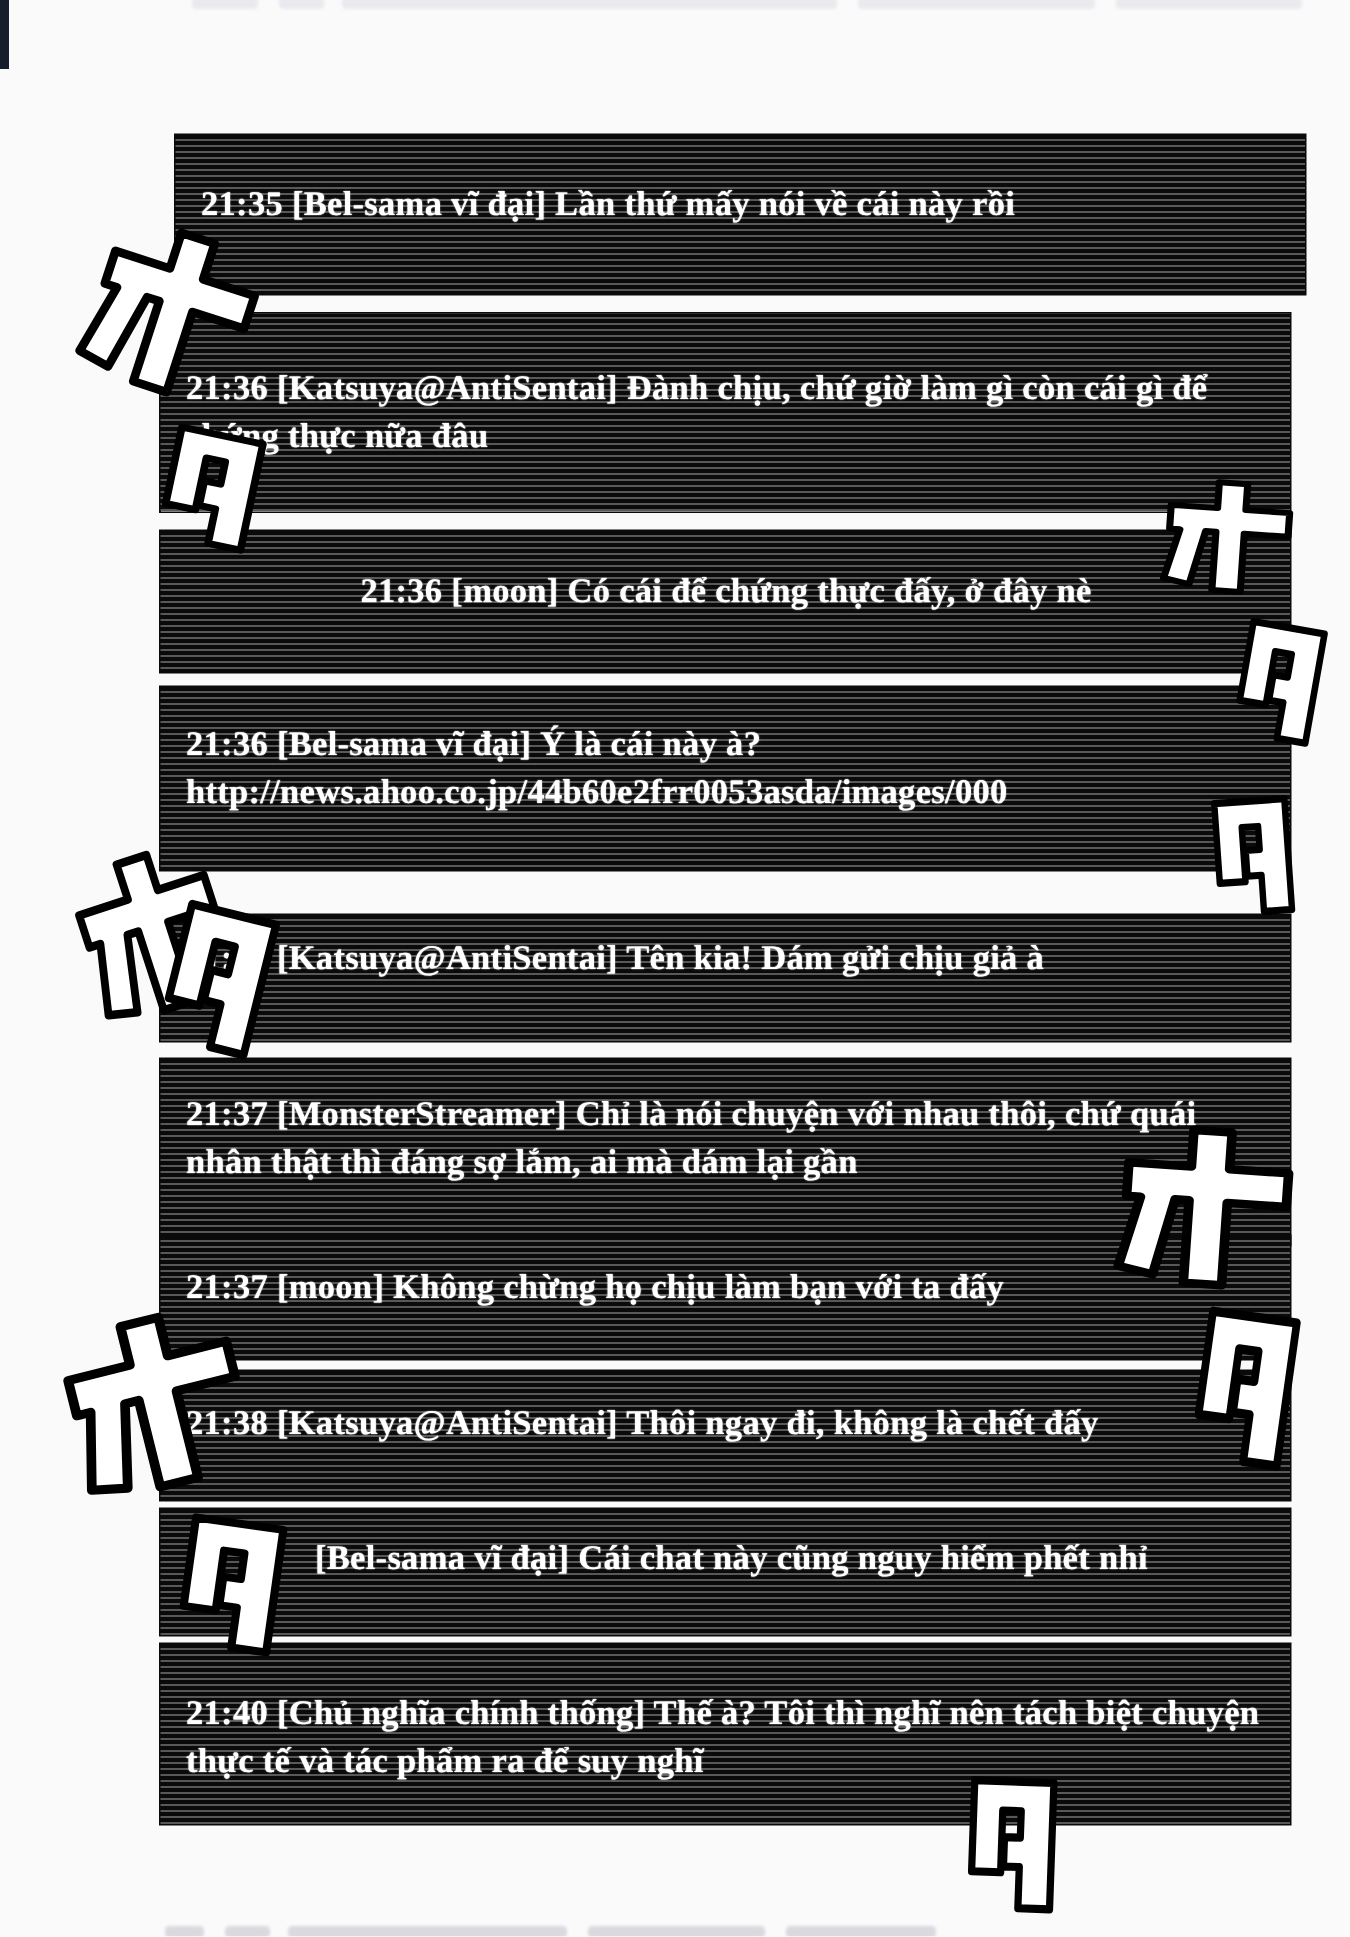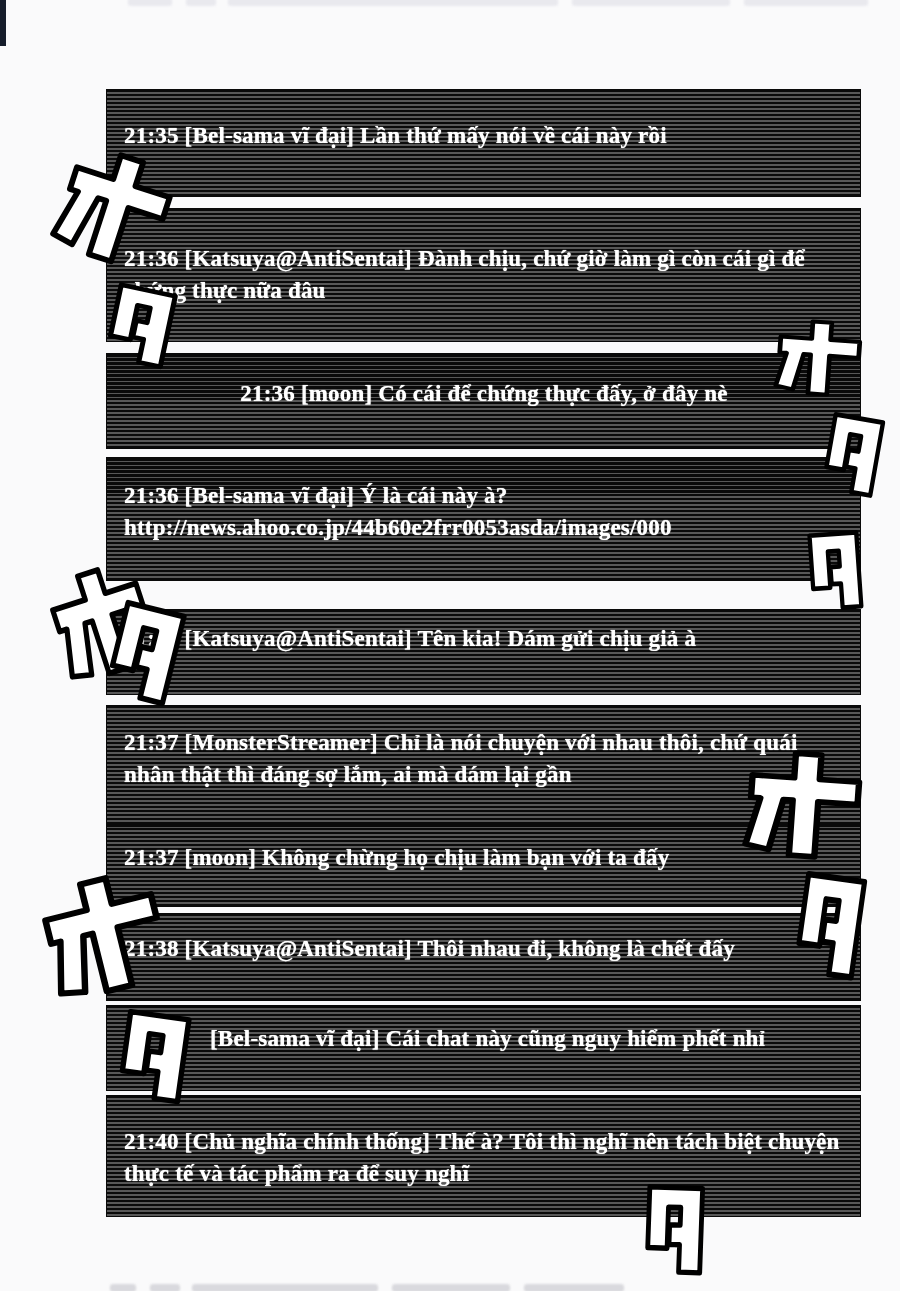--- a/index.html
+++ b/index.html
@@ -54,21 +54,21 @@
 
   <div>
     <div class="crop-seg crop-top" style="left:128px;width:44px;"></div>
     <div class="crop-seg crop-top" style="left:186px;width:30px;"></div>
     <div class="crop-seg crop-top" style="left:228px;width:330px;"></div>
     <div class="crop-seg crop-top" style="left:572px;width:158px;"></div>
     <div class="crop-seg crop-top" style="left:744px;width:124px;"></div>
   </div>
 
   <div id="chat-log">
-      <div class="chat-bar" style="top: 90px; height: 106px; padding-top: 30px;">
+      <div class="chat-bar" style="top: 90px; height: 106px; padding-top: 30px; margin-left: 10px;">
         <span class="chat-line"><span>21:35</span><span> [</span><span>Bel-sama vĩ đại</span><span>] </span><span>Lần thứ mấy nói về cái này rồi</span></span>
       </div>
       <div class="chat-bar" style="top: 209px; height: 132px; padding-top: 34px;">
         <span class="chat-line"><span>21:36</span><span> [</span><span>Katsuya@AntiSentai</span><span>] </span><span>Đành chịu, chứ giờ làm gì còn cái gì để chứng thực nữa đâu</span></span>
       </div>
       <div class="chat-bar" style="top: 354px; height: 94px; padding-top: 24px; text-align: center;">
         <span class="chat-line"><span>21:36</span><span> [</span><span>moon</span><span>] </span><span>Có cái để chứng thực đấy, ở đây nè</span></span>
       </div>
       <div class="chat-bar" style="top: 458px; height: 122px; padding-top: 22px;">
         <span class="chat-line"><span>21:36</span><span> [</span><span>Bel-sama vĩ đại</span><span>] </span><span>Ý là cái này à?http://news.ahoo.co.jp/44b60e2frr0053asda/images/000</span></span>
@@ -76,21 +76,21 @@
       <div class="chat-bar" style="top: 610px; height: 84px; padding-top: 13px;">
         <span class="chat-line"><span>21:37</span><span> [</span><span>Katsuya@AntiSentai</span><span>] </span><span>Tên kia! Dám gửi chịu giả à</span></span>
       </div>
       <div class="chat-bar" style="top: 706px; height: 124px; padding-top: 21px;">
         <span class="chat-line"><span>21:37</span><span> [</span><span>MonsterStreamer</span><span>] </span><span>Chỉ là nói chuyện với nhau thôi, chứ quái nhân thật thì đáng sợ lắm, ai mà dám lại gần</span></span>
       </div>
       <div class="chat-bar" style="top: 824px; height: 82px; padding-top: 18px;">
         <span class="chat-line"><span>21:37</span><span> [</span><span>moon</span><span>] </span><span>Không chừng họ chịu làm bạn với ta đấy</span></span>
       </div>
       <div class="chat-bar" style="top: 914px; height: 86px; padding-top: 19px;">
-        <span class="chat-line"><span>21:38</span><span> [</span><span>Katsuya@AntiSentai</span><span>] </span><span>Thôi nhau đi, không là chết đấy</span></span>
+        <span class="chat-line"><span>21:38</span><span> [</span><span>Katsuya@AntiSentai</span><span>] </span><span>Thôi ngay đi, không là chết đấy</span></span>
       </div>
       <div class="chat-bar" style="top: 1006px; height: 84px; padding-top: 17px;">
         <span class="chat-line" style="text-indent: 86px;"><span></span><span> [</span><span>Bel-sama vĩ đại</span><span>] </span><span>Cái chat này cũng nguy hiểm phết nhỉ</span></span>
       </div>
       <div class="chat-bar" style="top: 1096px; height: 120px; padding-top: 30px;">
         <span class="chat-line"><span>21:40</span><span> [</span><span>Chủ nghĩa chính thống</span><span>] </span><span>Thế à? Tôi thì nghĩ nên tách biệt chuyện thực tế và tác phẩm ra để suy nghĩ</span></span>
       </div>
     </div>
 
   <div id="sfx-layer">

